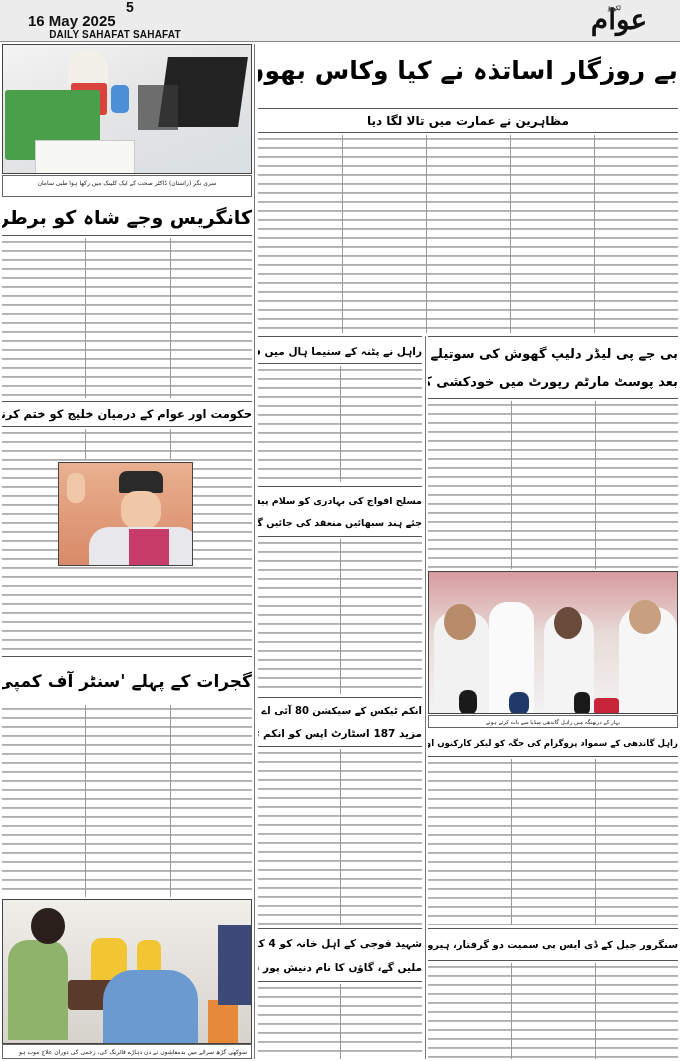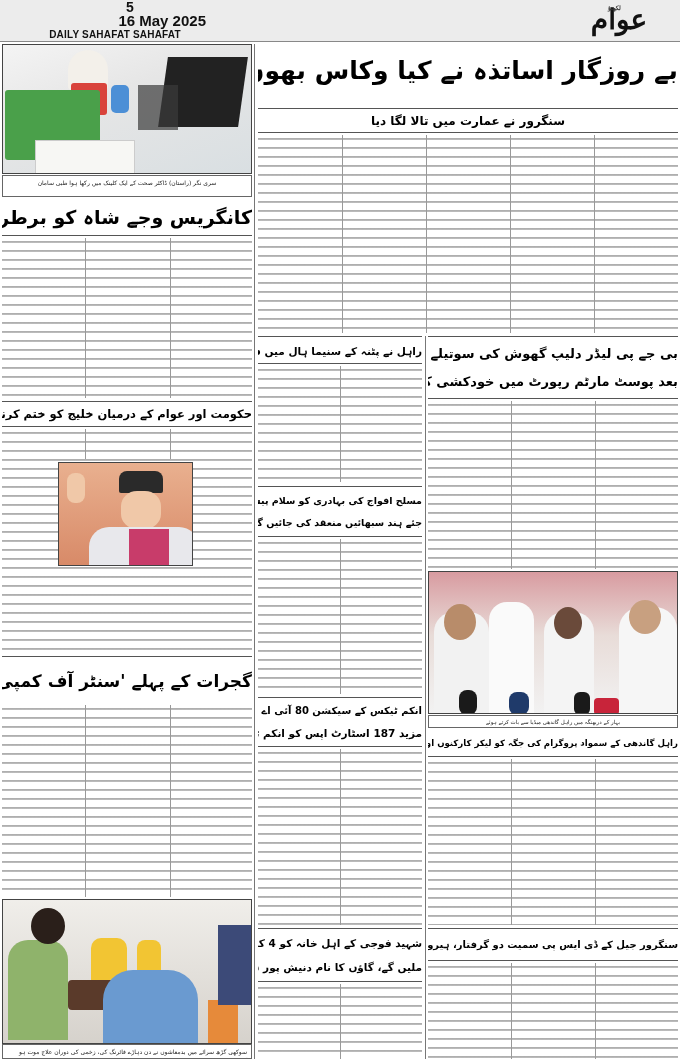--- a/index.html
+++ b/index.html
@@ -2,21 +2,21 @@
 <html><head>
 <meta charset="utf-8">
 <style>
   * { box-sizing: border-box; margin: 0; padding: 0; }
   html, body { width: 680px; height: 1061px; background: #fff; overflow: hidden; }
   body { position: relative; font-family: "DejaVu Sans", sans-serif; color: #111; }
 
   .abs { position: absolute; }
   .header { left:0; top:0; width:680px; height:42px; background:#ececec; border-bottom:1px solid #888; }
   .page-num { left:90px; top:0; width:80px; text-align:center; font: bold 14px "Liberation Sans", sans-serif; line-height:14px; }
-  .date { left:56px; top:13px; width:150px; text-align:right; font: bold 15px "Liberation Sans", sans-serif; line-height:16px; }
+  .date { left:28px; top:13px; width:150px; text-align:left; font: bold 15px "Liberation Sans", sans-serif; line-height:16px; }
   .paper-name { left:20px; top:29px; width:190px; text-align:center; font: bold 10px "Liberation Sans", sans-serif; line-height:12px; letter-spacing:0.2px; }
   .masthead { left:560px; top:2px; width:118px; height:38px; text-align:center; font: bold 28px "DejaVu Serif", serif; line-height:36px; direction:rtl; }
   .mast-sub { position:absolute; left:48px; top:3px; font-size:6px; line-height:6px; color:#333; }
   .hl { direction: rtl; text-align:center; font-weight: bold; color:#000; white-space: nowrap; overflow:hidden; }
   .rule { height:1px; background:#555; }
   .vrule { width:1px; background:#999; }
 
   .photo { overflow:hidden; border:1px solid #444; }
   .caption { direction:rtl; font-size:6px; line-height:9px; text-align:center; color:#222; padding:2px 4px; border:1px solid #666; background:#fff; overflow:hidden; }
 
@@ -89,21 +89,21 @@
   <div class="abs" style="left:134px;top:40px;width:24px;height:55px;background:#f2c533;border-radius:8px 8px 0 0;"></div>
   <div class="abs" style="left:65px;top:80px;width:90px;height:30px;background:#5a3a2a;border-radius:4px;"></div>
   <div class="abs" style="left:100px;top:70px;width:95px;height:75px;background:#6a9ad0;border-radius:30px 30px 0 0;"></div>
   <div class="abs" style="left:205px;top:100px;width:30px;height:45px;background:#e68a3a;"></div>
   <div class="abs" style="left:215px;top:25px;width:35px;height:80px;background:#3c4a78;"></div>
 </div>
 <div class="abs caption" style="left:2px;top:1044px;width:250px;height:15px;text-align:right;">سوکھی گڑھ سرائے میں بدمعاشوں نے دن دہاڑے فائرنگ کی، زخمی کی دوران علاج موت ہو گئی۔</div>
 
 <div class="abs hl" style="left:258px;top:47px;width:420px;height:48px;font-size:25px;line-height:48px;">بے روزگار اساتذہ نے کیا وکاس بھون کا گھیراؤ</div>
 <div class="abs rule" style="left:258px;top:108px;width:420px;"></div>
-<div class="abs hl" style="left:258px;top:112px;width:420px;height:18px;font-size:12px;line-height:18px;">سنگرور نے عمارت میں تالا لگا دیا</div>
+<div class="abs hl" style="left:258px;top:112px;width:420px;height:18px;font-size:12px;line-height:18px;">مظاہرین نے عمارت میں تالا لگا دیا</div>
 <div class="abs rule" style="left:258px;top:132px;width:420px;"></div>
 <div class="abs col" style="left:258px;top:135px;width:420px;height:198px;">
     <div class="lines"></div>
   </div>
 <div class="abs vrule" style="left:342px;top:135px;height:198px;"></div>
 <div class="abs vrule" style="left:426px;top:135px;height:198px;"></div>
 <div class="abs vrule" style="left:510px;top:135px;height:198px;"></div>
 <div class="abs vrule" style="left:594px;top:135px;height:198px;"></div>
 
 <div class="abs rule" style="left:258px;top:336px;width:164px;"></div>

